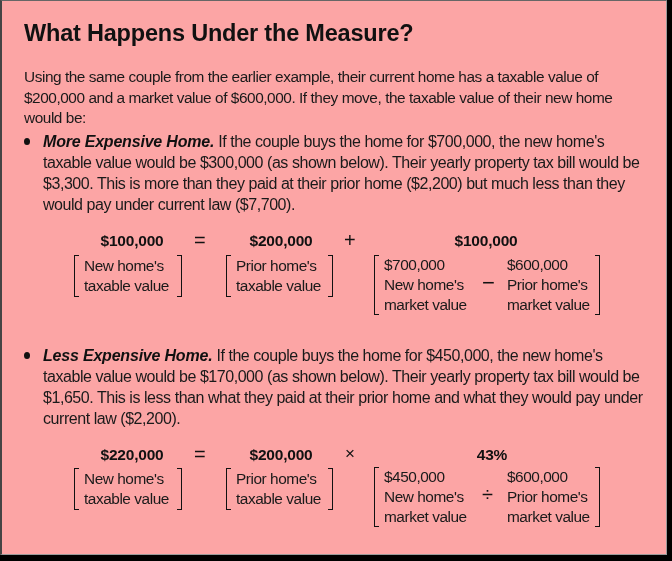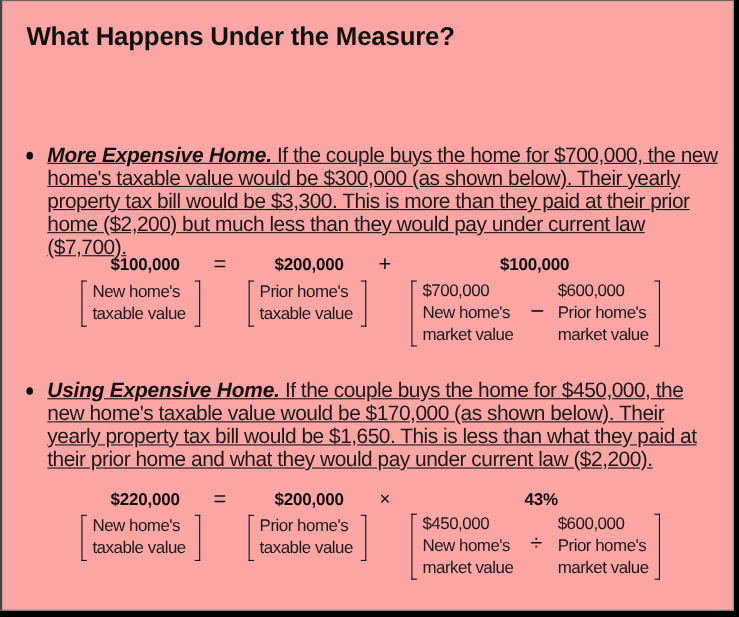--- a/index.html
+++ b/index.html
@@ -1,38 +1,39 @@
 <!DOCTYPE html>
 <html><head>
 <meta charset="utf-8">
 <style>
   html, body { margin:0; padding:0; background:#000; }
   body { width:672px; height:561px; position:relative; overflow:hidden; font-family:"Liberation Sans", sans-serif; color:#111; }
   .shadow { position:absolute; left:5px; top:5px; width:667px; height:556px; background:#000; }
   .box { position:absolute; left:0; top:0; width:664px; height:553px; background:#fca5a5; border:1px solid #9a9a9a; border-left:2px solid #444; border-top:1px solid #666; }
   .title { position:absolute; left:22px; top:19px; font-size:23.5px; font-weight:bold; letter-spacing:-0.2px; color:#111; }
   .para { position:absolute; left:22px; top:66px; width:630px; font-size:15.4px; line-height:20.5px; letter-spacing:-0.45px; color:#1a1a1a; }
-  .bullet-block { position:absolute; left:22px; width:630px; font-size:19px; line-height:21px; letter-spacing:-0.45px; color:#1a1a1a;text-decoration:underline; }
+  .bullet-block { position:absolute; left:22px; width:630px; font-size:16px; line-height:21px; letter-spacing:-0.45px; color:#1a1a1a; }
   .bullet-dot { position:absolute; left:0; top:7px; width:6px; height:7px; border-radius:50%; background:#111; }
   .bullet-text { margin-left:19px; }
   .bullet-text b { font-style:italic; font-weight:bold; letter-spacing:-0.2px; color:#111; }
   .num { position:absolute; font-weight:bold; font-size:15.5px; letter-spacing:-0.2px; color:#111; text-align:center; }
   .op { position:absolute; font-size:20px; color:#111; }
   .brk { position:absolute; border:1.6px solid #111; }
   .brk.l { border-right:none; width:4px; }
   .brk.r { border-left:none; width:4px; }
   .lbl { position:absolute; font-size:15.4px; line-height:20px; letter-spacing:-0.45px; color:#1a1a1a; white-space:nowrap; }
 </style>
 </head>
 <body>
 
 <div class="shadow"></div>
 <div class="box">
 
   <div class="title">What Happens Under the Measure?</div>
+  <div class="para">Using the same couple from the earlier example, their current home has a taxable value of $200,000 and a market value of $600,000. If they move, the taxable value of their new home would be:</div>
 
   <div class="bullet-block" style="top:130px;">
     <span class="bullet-dot"></span>
     <div class="bullet-text"><b>More Expensive Home.</b><span> If the couple buys the home for $700,000, the new home's taxable value would be  $300,000 (as shown below). Their yearly property tax bill would be $3,300. This is more than they paid at their prior home ($2,200) but much less than they would pay under current law ($7,700).</span></div>
   </div>
 
   <div>
     <div class="num" style="left:80px; top:231px; width:100px;">$100,000</div>
     <div class="brk l" style="left:72px; top:254px; height:40px;"></div>
     <div class="lbl" style="left:82px; top:255px;">New home's</div>
@@ -56,21 +57,21 @@
     <div class="lbl" style="left:382px; top:294px;">market value</div>
     <div class="op" style="left:480px; top:269px; font-size:22px;">−</div>
     <div class="lbl" style="left:505px; top:254px;">$600,000</div>
     <div class="lbl" style="left:505px; top:274px;">Prior home's</div>
     <div class="lbl" style="left:505px; top:294px;">market value</div>
     <div class="brk r" style="left:593px; top:254px; height:58px;"></div>
   </div>
 
   <div class="bullet-block" style="top:344px;">
     <span class="bullet-dot"></span>
-    <div class="bullet-text"><b>Using Expensive Home.</b><span> If the couple buys the home for $450,000, the new home's taxable value would be $170,000 (as shown below). Their yearly property tax bill would be $1,650. This is less than what they paid at their prior home and what they would pay under current law ($2,200).</span></div>
+    <div class="bullet-text"><b>Less Expensive Home.</b><span> If the couple buys the home for $450,000, the new home's taxable value would be $170,000 (as shown below). Their yearly property tax bill would be $1,650. This is less than what they paid at their prior home and what they would pay under current law ($2,200).</span></div>
   </div>
 
   <div>
     <div class="num" style="left:80px; top:445px; width:100px;">$220,000</div>
     <div class="brk l" style="left:72px; top:467px; height:40px;"></div>
     <div class="lbl" style="left:82px; top:468px;">New home's</div>
     <div class="lbl" style="left:82px; top:488px;">taxable value</div>
     <div class="brk r" style="left:175px; top:467px; height:40px;"></div>
 
     <div class="op" style="left:192px; top:442px;">=</div>

